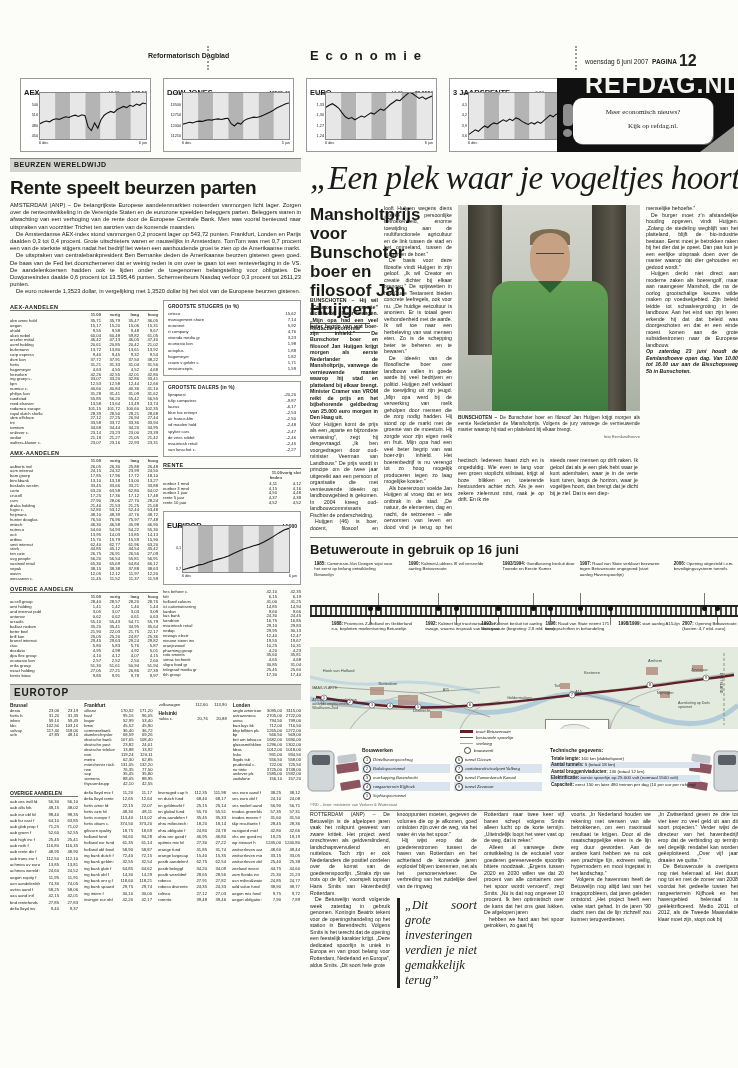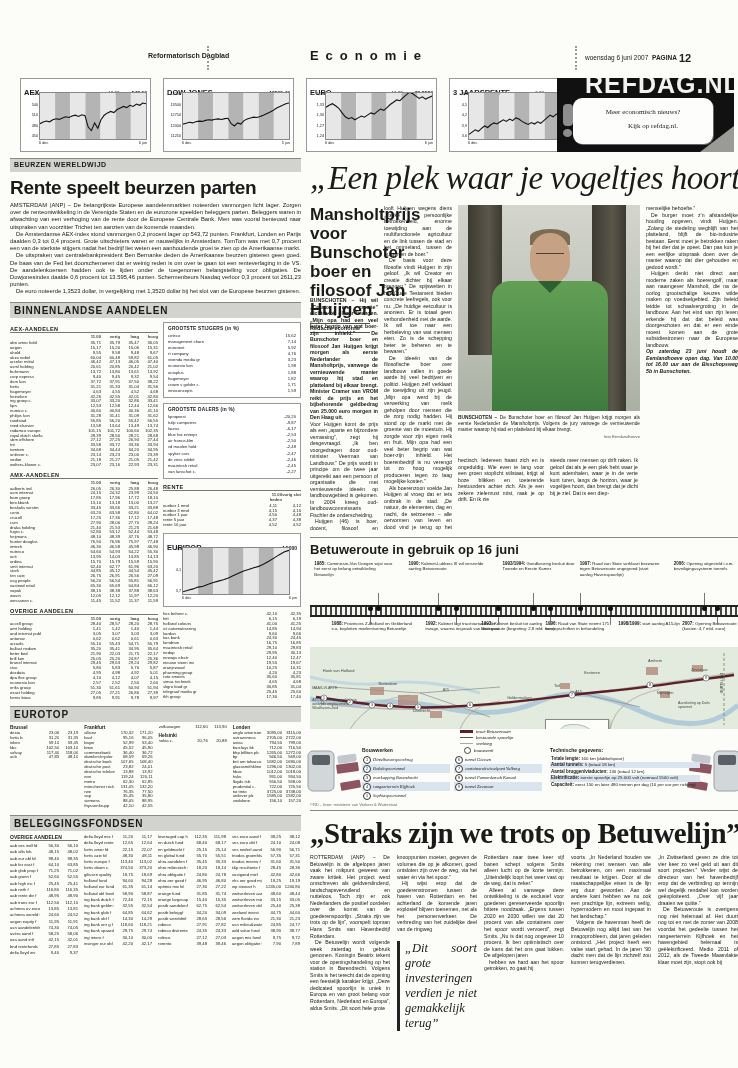--- a/index.html
+++ b/index.html
@@ -6,21 +6,21 @@
   #page{position:relative;width:738px;height:1068px;background:#fcfcf9;margin:0 auto;
         font-family:"Liberation Sans",sans-serif;color:#1a1a1a;overflow:hidden;}
   
   .pagehead{position:absolute;left:0;top:44px;width:738px;height:28px;}
   .mast{position:absolute;left:148px;top:8px;font-size:7px;font-weight:bold;color:#222;}
   .vd1{position:absolute;left:207px;top:2px;height:24px;border-left:2px dotted #999;}
   .vd2{position:absolute;left:575px;top:2px;height:24px;border-left:2px dotted #999;}
   .sectitle{position:absolute;left:0;right:0;top:4px;text-align:center;font-size:13px;font-weight:bold;letter-spacing:7px;}
   .dateline{position:absolute;left:585px;top:8px;font-size:6.5px;color:#222;}
   .dateline .pagina{font-weight:bold;margin-left:2px;}
-  .dateline .pagenum{font-weight:bold;font-size:11px;margin-left:2px;vertical-align:-2px;}
+  .dateline .pagenum{font-weight:bold;font-size:16px;margin-left:2px;vertical-align:-2px;}
   
   .charts-row{position:absolute;left:20px;top:78px;display:flex;gap:12px;}
   .chart-box{width:131px;height:74px;border:1px solid #999;background:#fff;box-sizing:border-box;padding:2px 3px;position:relative;}
   .ch-head{display:flex;justify-content:space-between;align-items:baseline;height:11px;}
   .ch-title{font-size:7.5px;font-weight:bold;}
   .ch-time{font-size:4.5px;color:#333;}
   .ch-val{font-size:5px;font-weight:bold;}
   .ch-body{display:flex;}
   .ch-y{display:flex;flex-direction:column;justify-content:space-between;height:46px;width:15px;font-size:3.8px;text-align:right;padding-right:1px;box-sizing:border-box;color:#222;}
   .ch-plot{width:106px;height:46px;border:0.5px solid #888;}
@@ -281,21 +281,20 @@
   <div class="left-col">
     <div class="kicker">BEURZEN WERELDWIJD</div>
     <div class="beurzen-head">Rente speelt beurzen parten</div>
     <div class="beurzen-body">
         <p>AMSTERDAM (ANP) – De belangrijkste Europese aandelenmarkten noteerden vanmorgen licht lager. Zorgen over de renteontwikkeling in de Verenigde Staten en de eurozone speelden beleggers parten. Beleggers waren in afwachting van een verhoging van de rente door de Europese Centrale Bank. Men was vooral benieuwd naar uitspraken van voorzitter Trichet ten aanzien van de komende maanden.</p>
         <p>De Amsterdamse AEX-index stond vanmorgen 0,2 procent lager op 543,72 punten. Frankfurt, Londen en Parijs daalden 0,3 tot 0,4 procent. Grote uitschieters waren er nauwelijks in Amsterdam. TomTom was met 0,7 procent een van de sterkste stijgers nadat het bedrijf liet weten een aanhoudende groei te zien op de Amerikaanse markt.</p>
         <p>De uitspraken van centralebankpresident Ben Bernanke deden de Amerikaanse beurzen gisteren geen goed. De baas van de Fed liet doorschemeren dat er weinig reden is om over te gaan tot een renteverlaging in de VS. De aandelenkoersen hadden ook te lijden onder de toegenomen belangstelling voor obligaties. De Dowjonesindex daalde 0,6 procent tot 13.595,46 punten. Schermenbeurs Nasdaq verloor 0,3 procent tot 2611,23 punten.</p>
         <p>De euro noteerde 1,3523 dollar, in vergelijking met 1,3520 dollar bij het slot van de Europese beurzen gisteren.</p>
       </div>
 
-    <div class="sec-bar">BINNENLANDSE AANDELEN</div>
     <div class="markets">
       <div class="m-left">
         <div class="sub-h">AEX-AANDELEN</div>
         <div>
             <div class="thead">
               <span class="tname"></span>
               <span>11.00</span>
               <span>vorig</span>
               <span>laag</span>
               <span>hoog</span>
@@ -1239,21 +1238,20 @@
             <span>1592,00</span>
           </div>
           <div class="trow">
             <span class="tname">vodafone</span>
             <span>156,10</span>
             <span>157,20</span>
           </div>
         </div>
       </div>
 
-    <div class="sec-bar">BELEGGINGSFONDSEN</div>
     <div class="fondsen-cols">
         <div class="fcol">
           <div class="fh">OVERIGE AANDELEN</div>
           <div class="trow">
             <span class="tname">aab oes indl fd</span>
             <span>56,30</span>
             <span>56,10</span>
           </div>
           <div class="trow">
             <span class="tname">aab alfa fds</span>
@@ -1835,21 +1833,20 @@
               <div class="trw"><b>Elektrificatie:</b> eerste spoorlijn op 25.000 volt (normaal 1500 volt)</div>
               <div class="trw"><b>Capaciteit:</b> eerst 150 en later 480 treinen per dag (10 per uur per richting)</div>
             </div>
         </div>
         <div class="bw-credit">©RD – bron: ministerie van Verkeer &amp; Waterstaat</div>
       </div>
     </div>
 
     <hr class="hr1">
 
-    <h2 class="straks-head">„Straks zijn we trots op Betuwelijn”</h2>
     <div class="smits-cols">
       <div class="scol">
           <p>ROTTERDAM (ANP) – De Betuwelijn is de afgelopen jaren vaak het mikpunt geweest van zware kritiek. Het project werd omschreven als geldverslindend, landschapsvervuilend en nutteloos. Toch zijn er ook Nederlanders die positief oordelen over de komst van de goederenspoorlijn. „Straks zijn we trots op de lijn”, voorspelt topman Hans Smits van Havenbedrijf Rotterdam.</p>
           <p>De Betuwelijn wordt volgende week zaterdag in gebruik genomen. Koningin Beatrix tekent voor de openingshandeling op het station in Barendrecht. Volgens Smits is het terecht dat de opening een feestelijk karakter krijgt. „Deze dedicated spoorlijn is uniek in Europa en van groot belang voor Rotterdam, Nederland en Europa”, aldus Smits. „Dit soort hele grote</p>
         </div>
       <div class="scol">
         <span><p>knooppunten moeten, gegeven de volumes die op je afkomen, goed ontsloten zijn over de weg, via het water én via het spoor.”</p><p>Hij wijst erop dat de goederenstromen tussen de haven van Rotterdam en het achterland de komende jaren explosief blijven toenemen, net als het personenverkeer. De verbreding van het zuidelijke deel van de ringweg</p></span>
         <div class="pullquote">„Dit soort grote investeringen verdien je niet gemakkelijk terug”</div>
       </div>
       <div class="scol">

